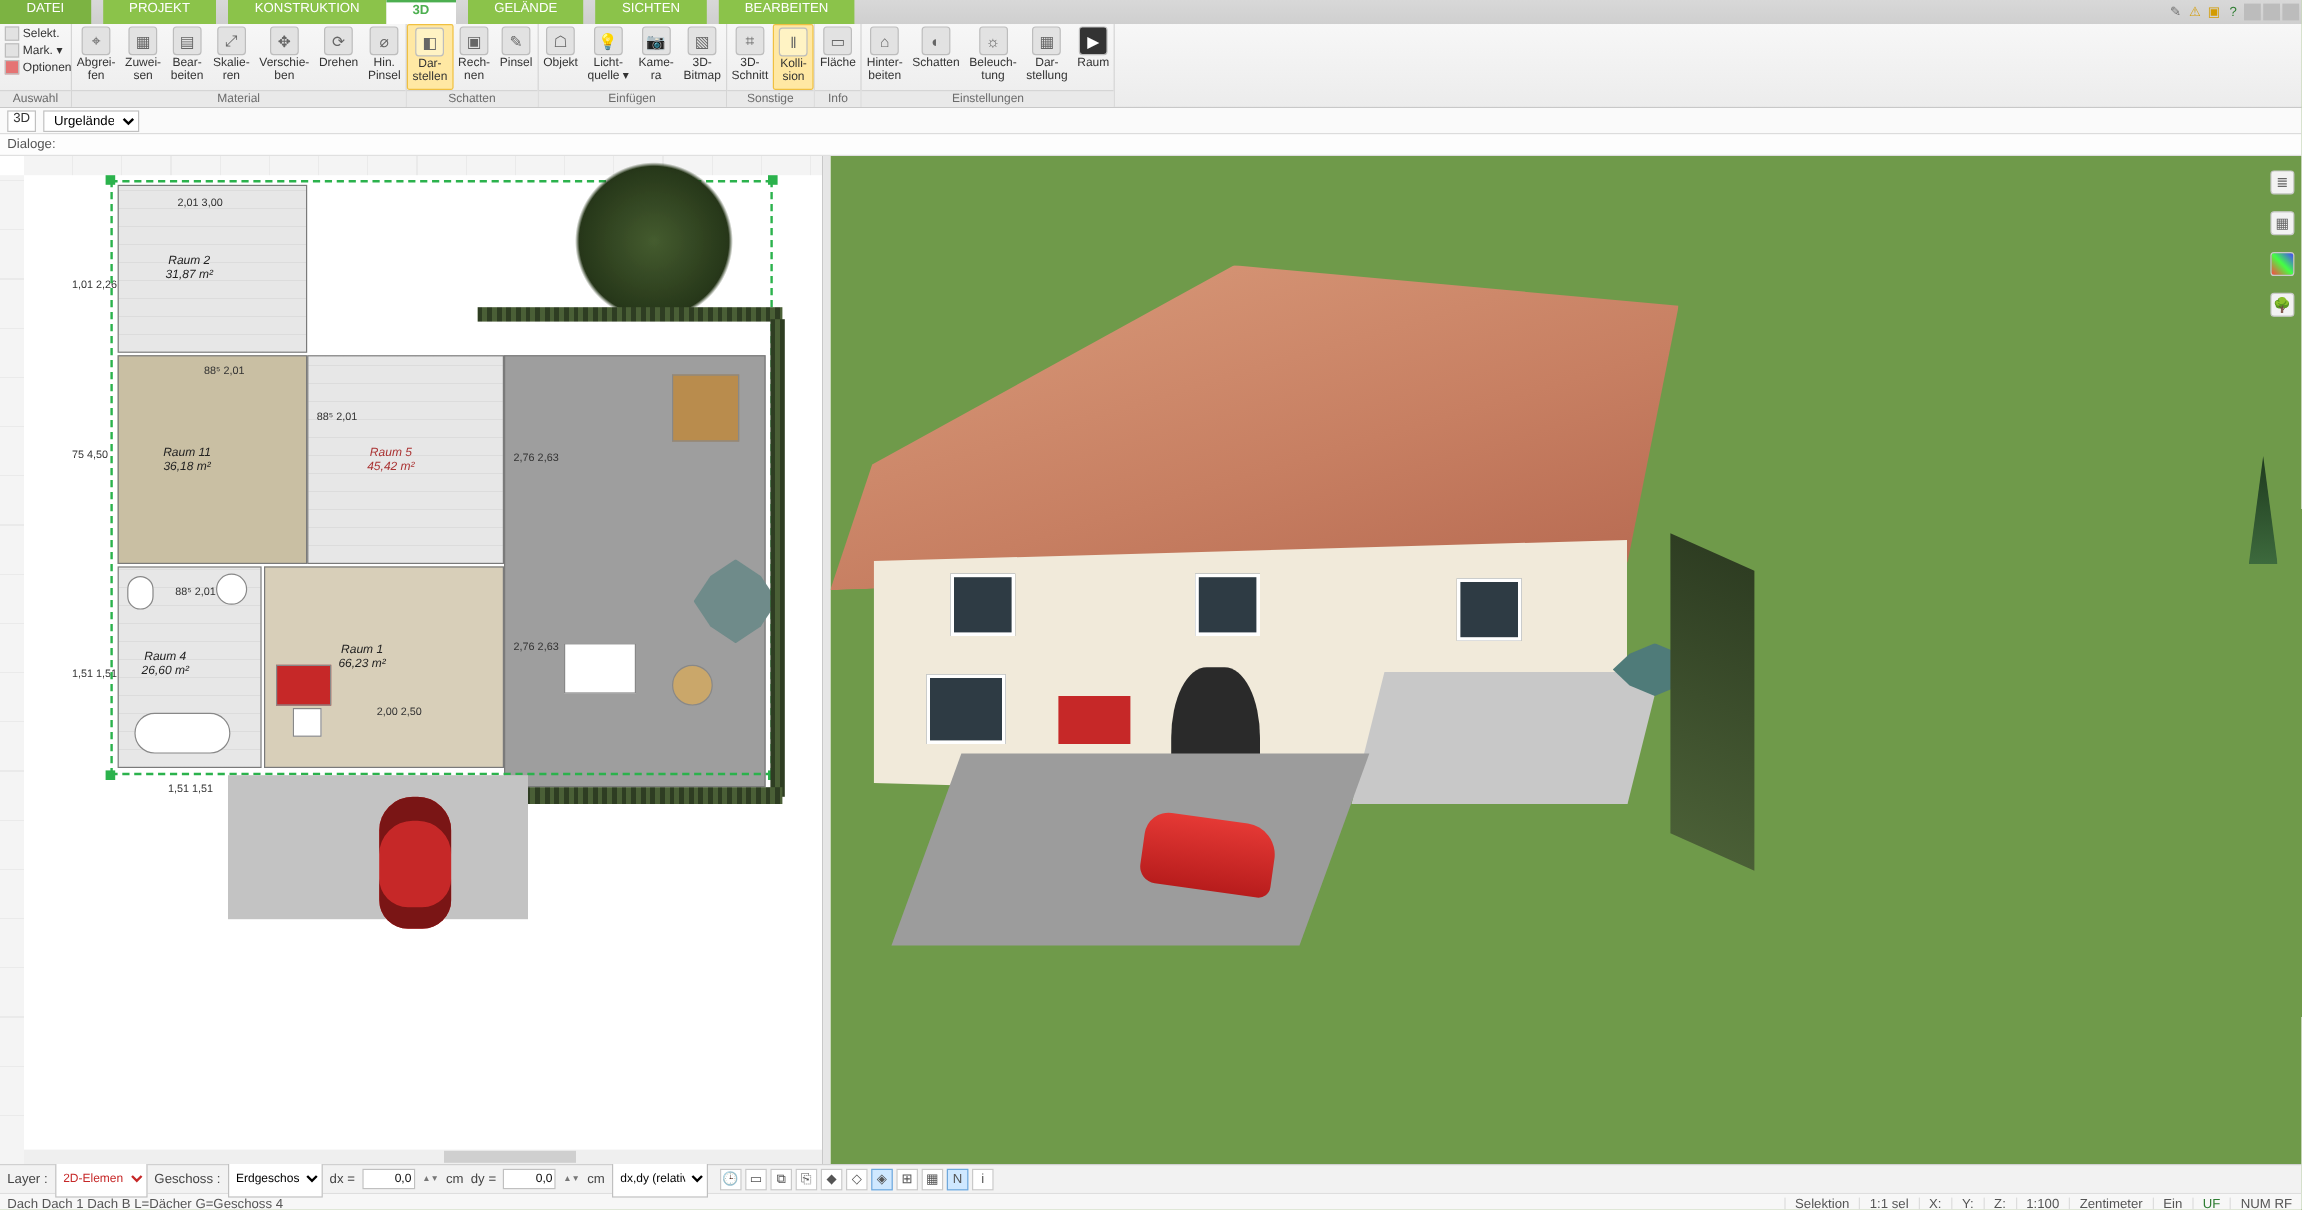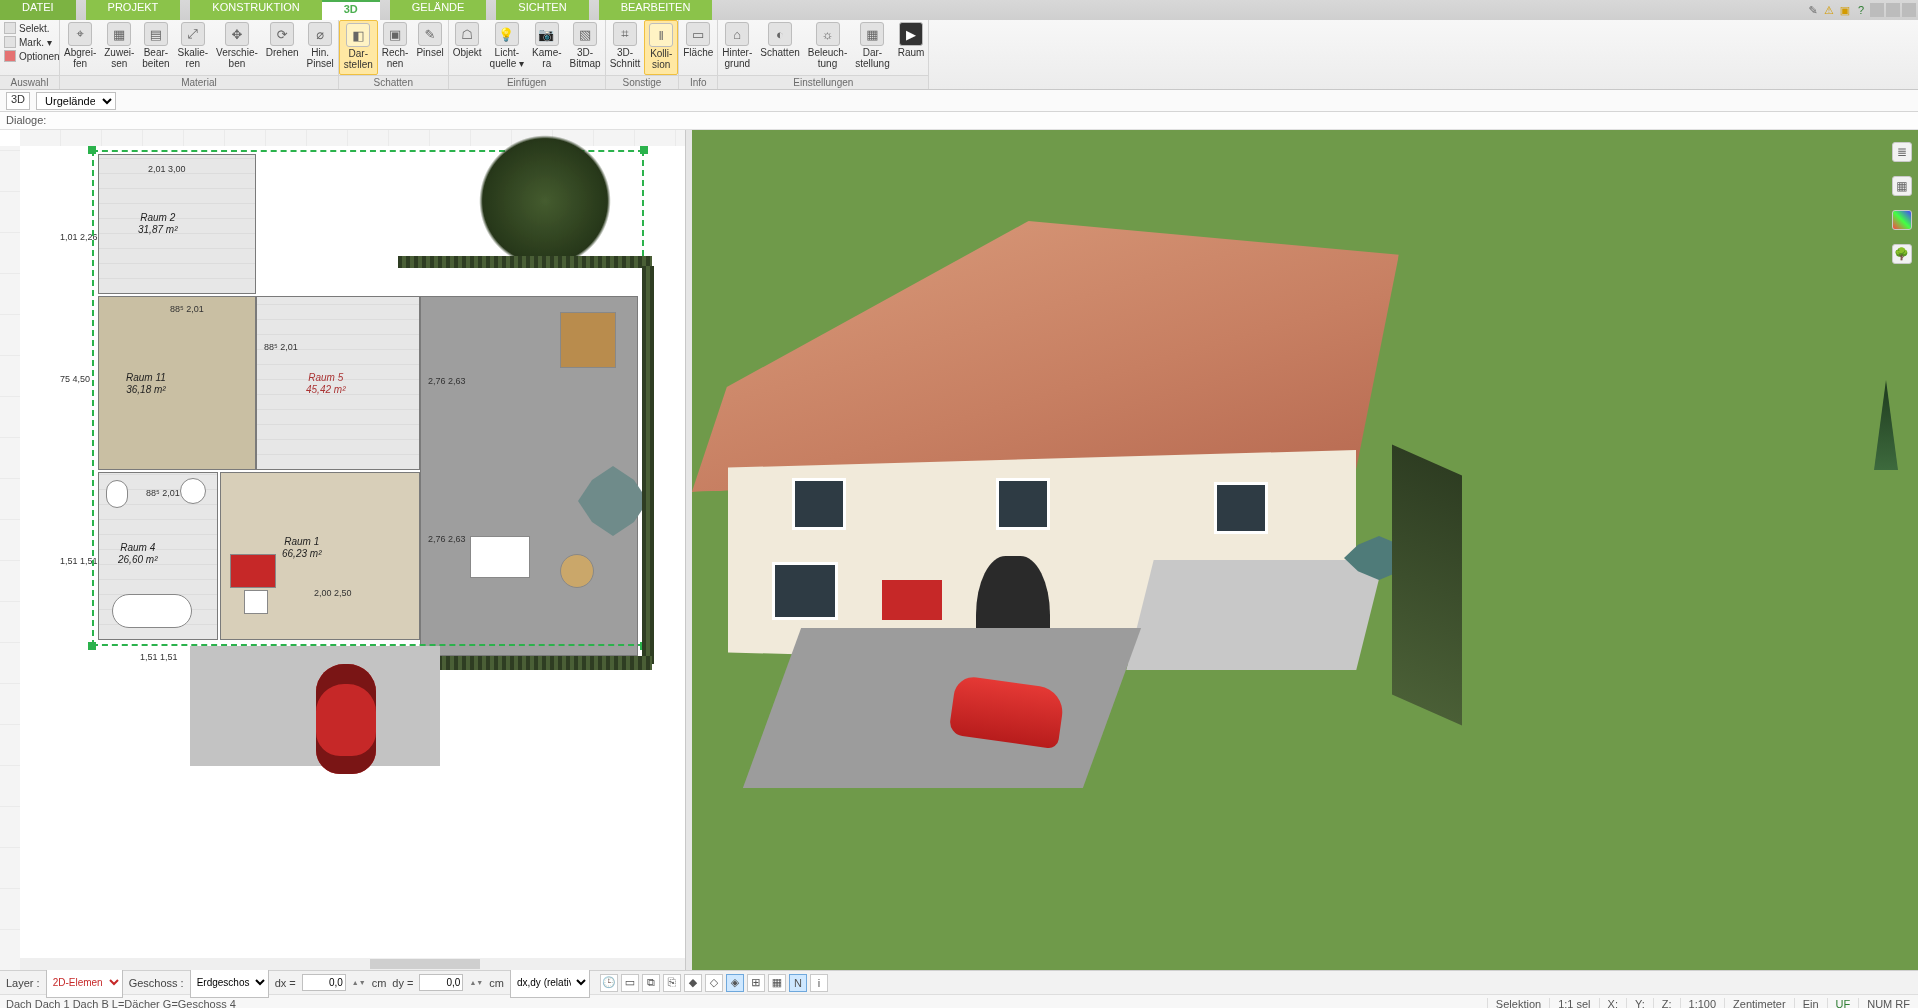--- a/index.html
+++ b/index.html
@@ -234,21 +234,21 @@
         </div>
     </div>
     <div class="ribbon-label">Info</div>
   </div>
 
   <div class="ribbon-col">
     <div class="ribbon-items">
       <div class="r-btn">
           <div class="ic">⌂</div>
           <div class="lb">Hinter-
-grund</div>
+beiten</div>
         </div>
       <div class="r-btn">
           <div class="ic">◐</div>
           <div class="lb">Schatten</div>
         </div>
       <div class="r-btn">
           <div class="ic">☼</div>
           <div class="lb">Beleuch-
 tung</div>
         </div>
@@ -287,21 +287,21 @@
 1,51</div>
 
       <div class="room tile" style="left:78px;top:8px;width:158px;height:140px"></div>
       <div class="room-label" style="left:118px;top:66px">
         <span>Raum 2</span><br><span>31,87 m²</span>
       </div>
       <div class="dim" style="left:128px;top:18px">2,01
 3,00</div>
 
       <div class="room" style="left:78px;top:150px;width:158px;height:174px;background:#c9bfa3"></div>
-      <div class="room-label" style="left:106px;top:226px">
+      <div class="room-label" style="left:116px;top:226px">
         <span>Raum 11</span><br><span>36,18 m²</span>
       </div>
       <div class="dim" style="left:150px;top:158px">88⁵
 2,01</div>
 
       <div class="room tile" style="left:236px;top:150px;width:164px;height:174px"></div>
       <div class="room-label" style="left:286px;top:226px;color:#a33">
         <span>Raum 5</span><br><span>45,42 m²</span>
       </div>
       <div class="dim" style="left:244px;top:196px">88⁵

